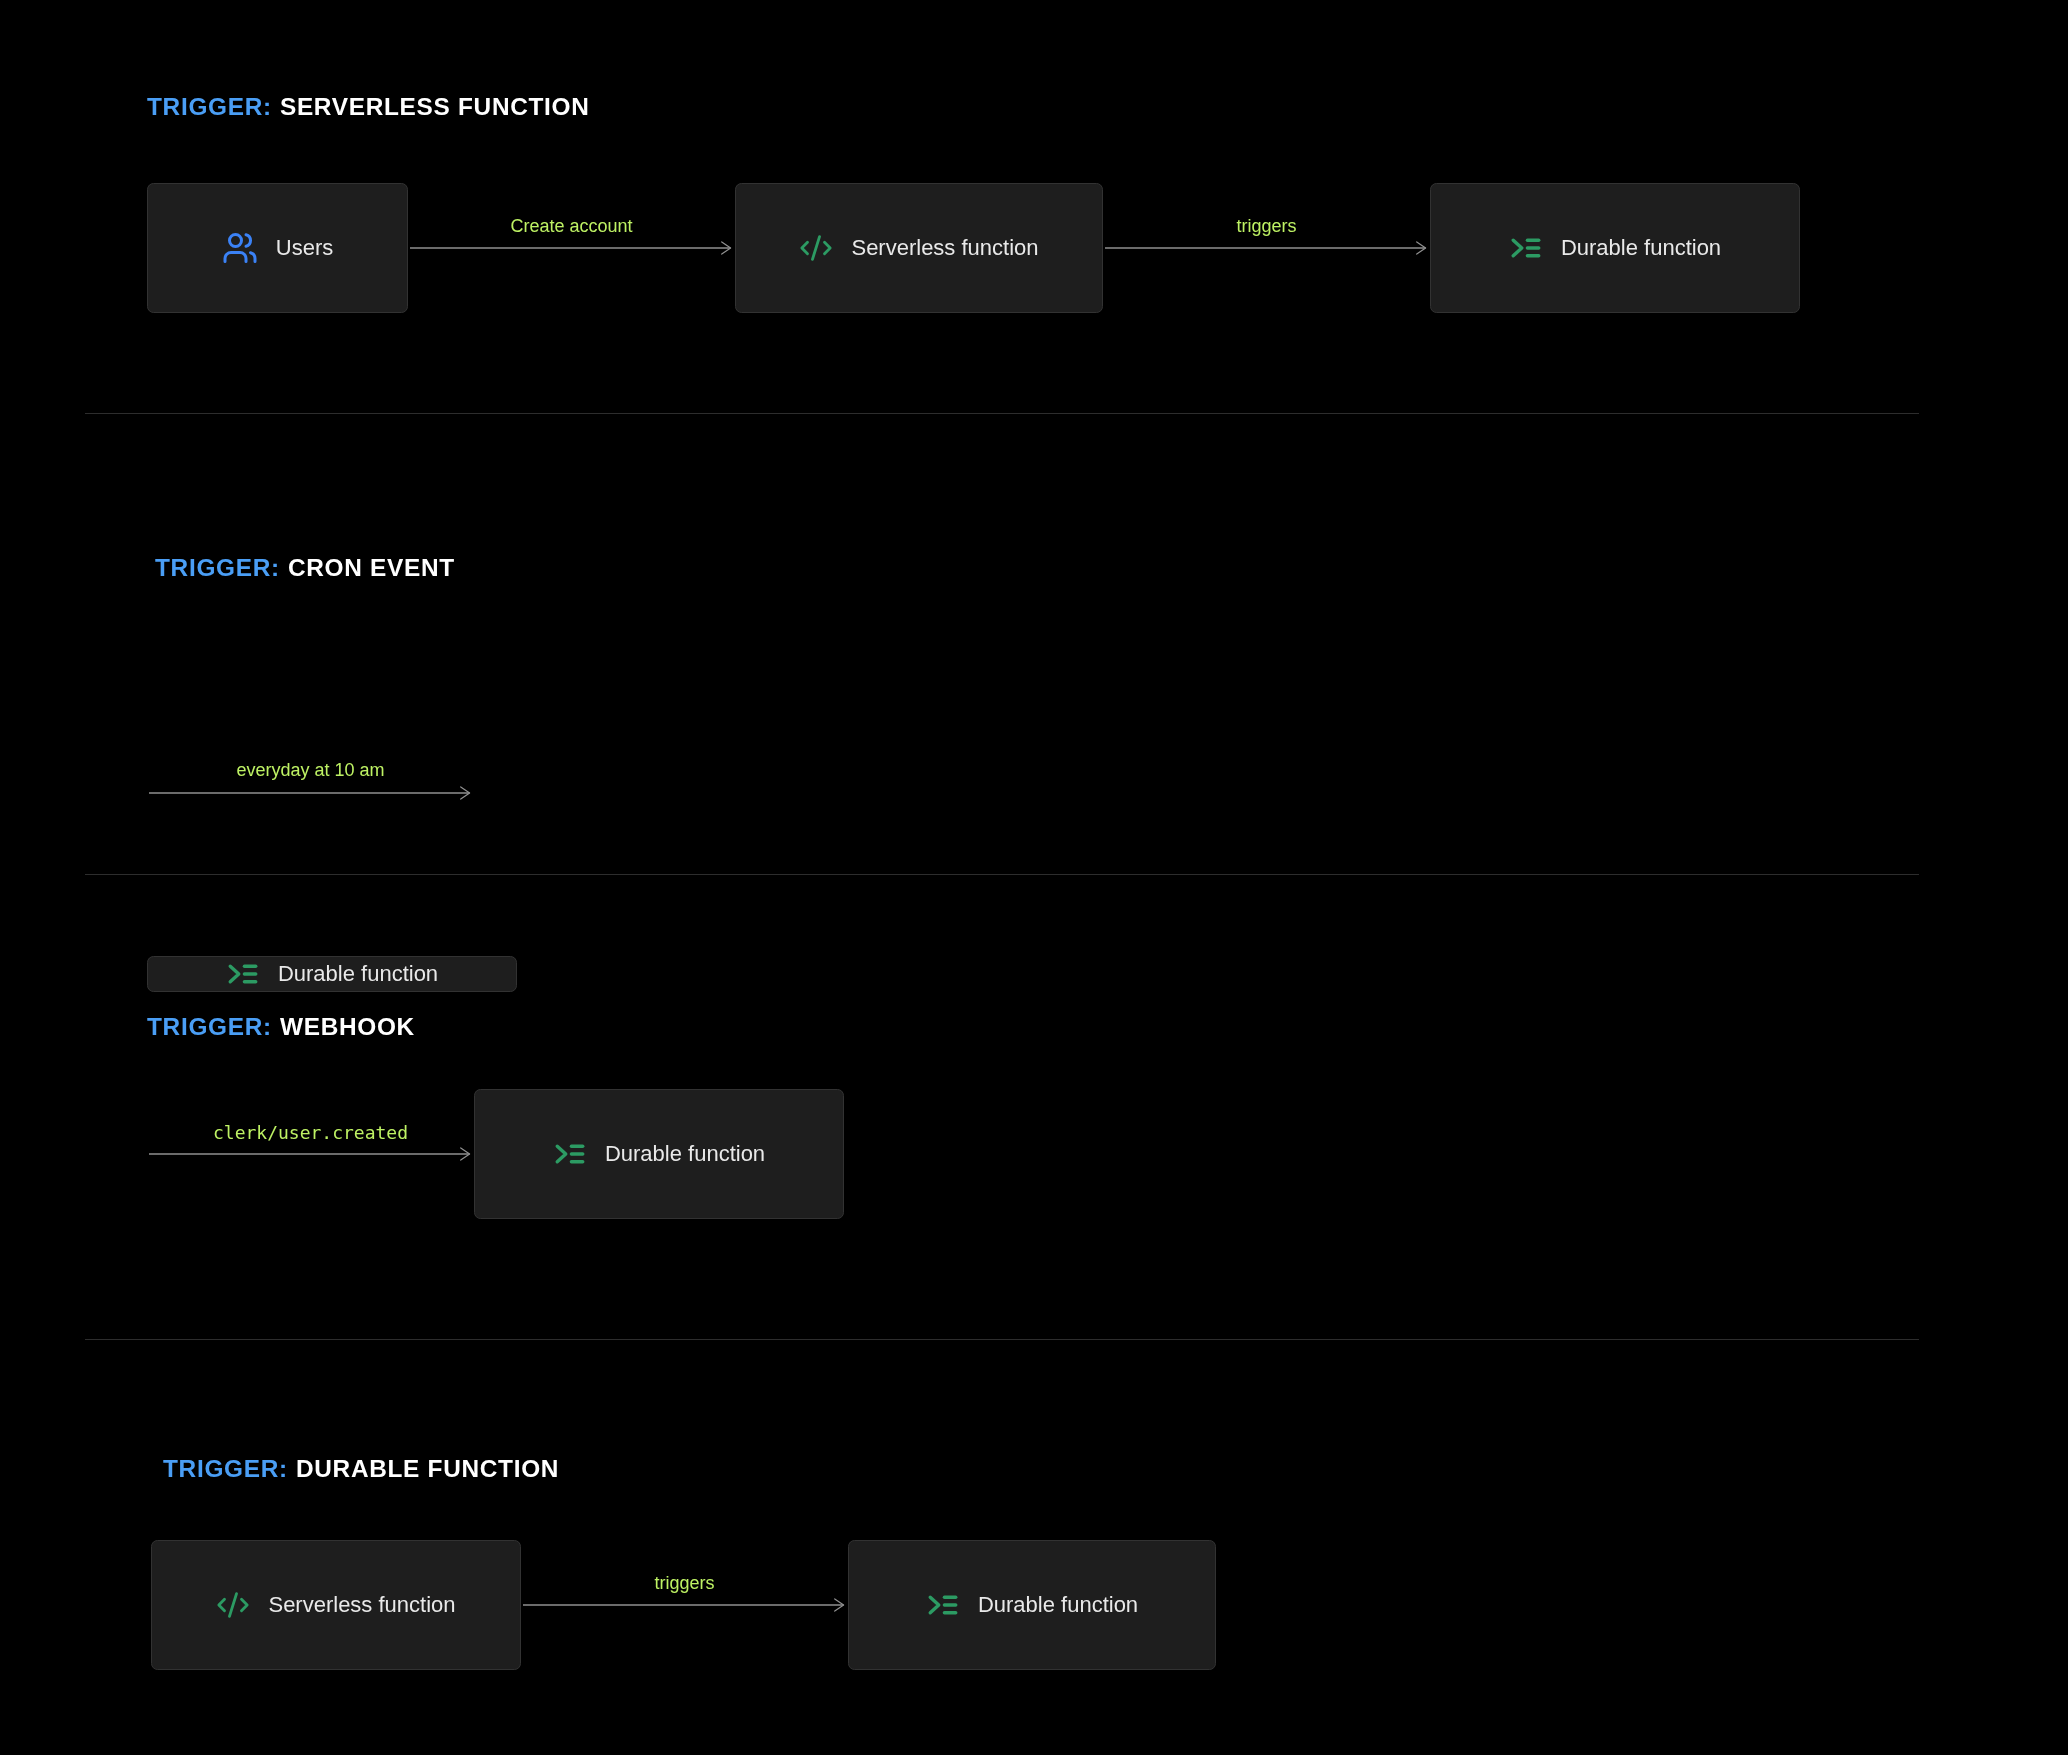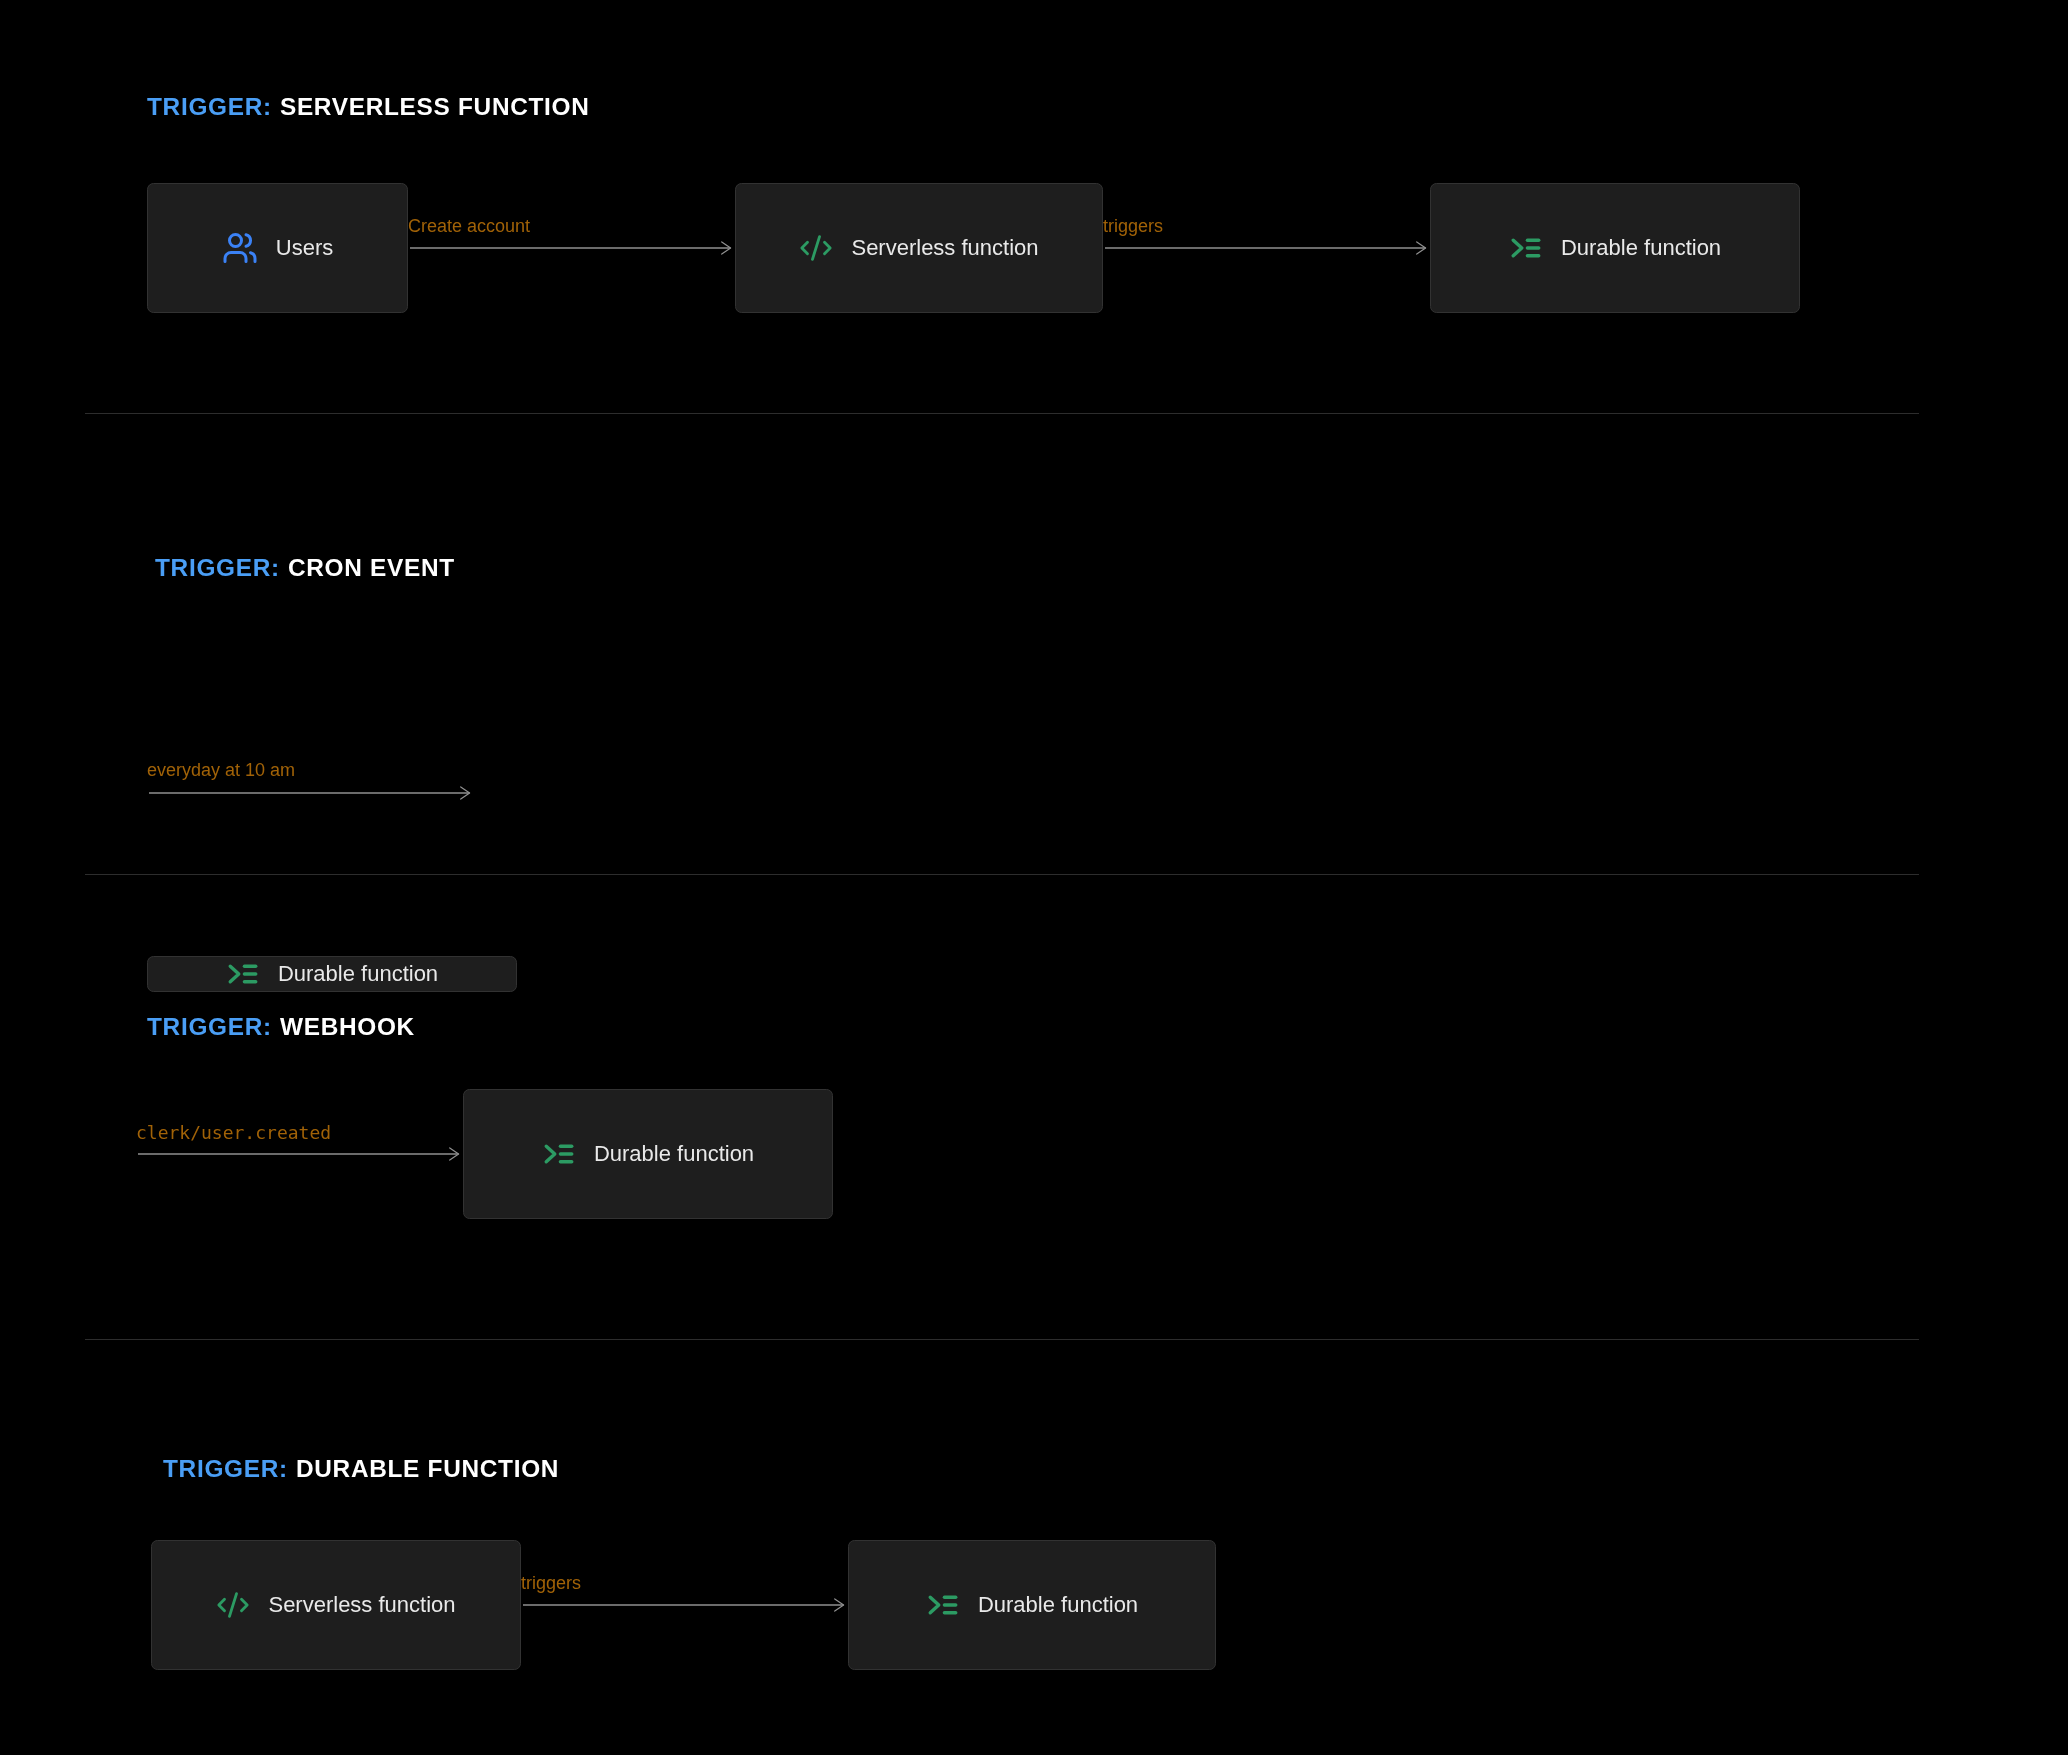--- a/index.html
+++ b/index.html
@@ -35,21 +35,21 @@
 
   .icon { display: flex; align-items: center; }
   .icon-blue { color: var(--users-blue, #3b82f6); }
   .icon-green { color: var(--green, #2c9b63); }
 
   .node-label { font-size: 22px; color: var(--text, #e9e9e9); white-space: nowrap; }
 
   .arrow { position: relative; width: 327px; flex: 0 0 327px; }
   .arrow-label {
     position: absolute; left: 0; right: 0; bottom: calc(50% + 11.4px);
-    text-align: left; font-size: 18px; font-weight: 500; color: #a16207; white-space: nowrap;
+    text-align: center; font-size: 18px; font-weight: 500; color: #bef264; white-space: nowrap;
   }
   .arrow-label.mono { font-family: "DejaVu Sans Mono", monospace; font-weight: 400; }
   .arrow-line { position: absolute; left: 0; top: 50%; transform: translateY(-50%); color: var(--arrow, #8f8f8f); }
 
   .divider { position: absolute; left: 85px; width: 1834px; height: 0; border-top: 0.8px solid var(--divider, #2d2d2d); }
 </style>
 </head>
 <body>
 
 <div class="canvas">
@@ -138,21 +138,21 @@
       <span class="node-label">Durable function</span>
     </div>
   </div>
 
   <div class="divider" style="top:874px;"></div>
 
   <div class="title" style="left:147px; top:1013px;">
     <span class="title-prefix">TRIGGER:</span><span class="title-text">WEBHOOK</span>
   </div>
 
-  <div class="row" style="left:136px; top:1089px;">
+  <div class="row" style="left:147px; top:1089px;">
     <div class="arrow">
       <div class="arrow-label mono">clerk/user.created</div>
       <svg class="arrow-line" width="327" height="21" viewBox="0 0 402 26" fill="none" stroke="currentColor" stroke-width="1.6">
         <line x1="1" y1="13" x2="398" y2="13"></line>
         <path d="M387 5.5 398 13l-11 7.5" stroke-linecap="round" stroke-linejoin="round"></path>
       </svg>
     </div>
 
     <div class="node w454">
       <span class="icon icon-green">

